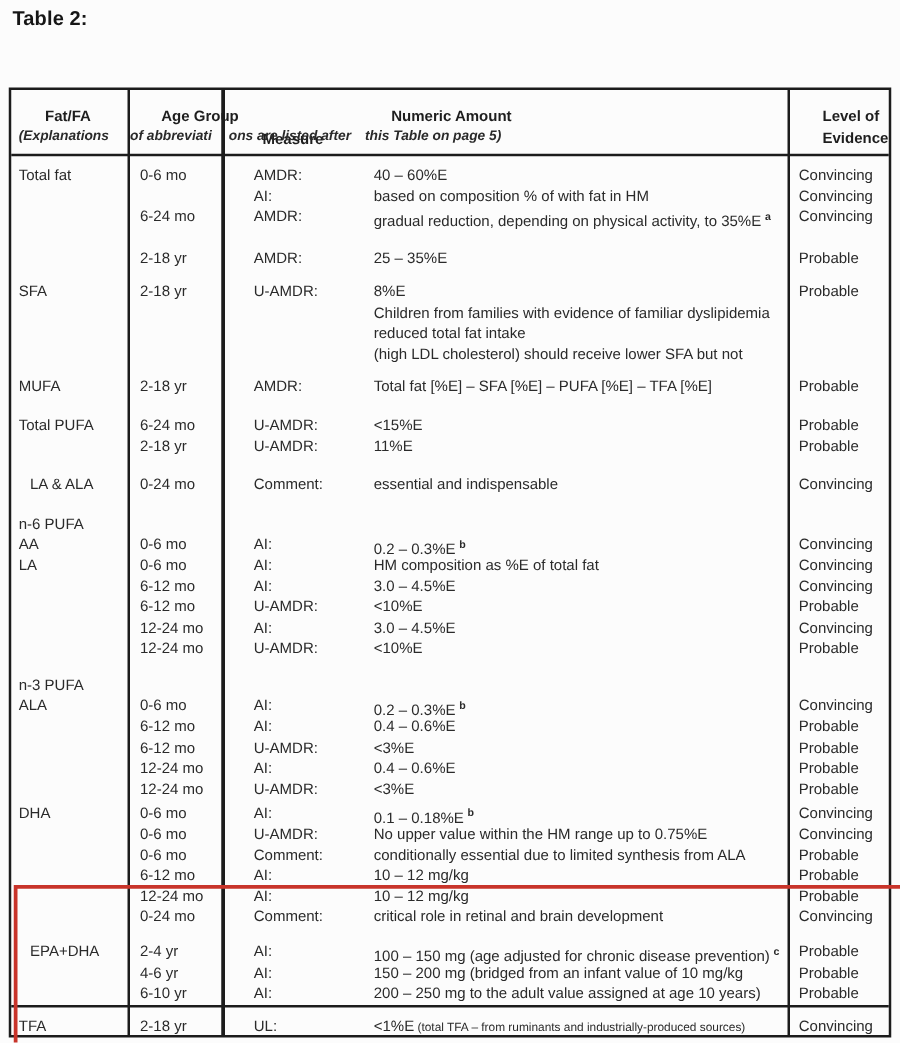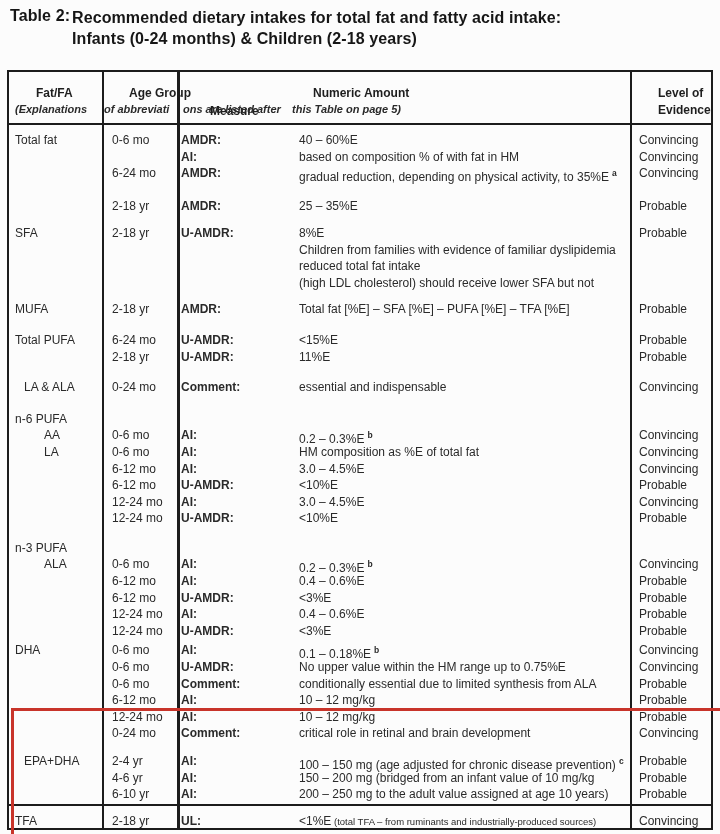--- a/index.html
+++ b/index.html
@@ -65,46 +65,42 @@
   .row{
     display:grid;
     grid-template-columns:93px 76px 114px 338px 85px;
     height:16.6px;
     font-size:12px;line-height:16.6px;
     white-space:nowrap;
   }
   .c{overflow:visible;}
   .fat{padding-left:6px;}
   .fat.ind1{padding-left:15px;}
-  .fat.ind2{padding-left:20px;margin-left:15px;}
+  .fat.ind2{padding-left:6px;}
   .age{padding-left:10px;}
-  .mea{padding-left:3px;font-weight:bold;}
+  .mea{padding-left:25px;}
   .amt{padding-left:7px;}
   .evi{padding-left:9px;}
   .amt sup{font-size:8.5px;font-weight:bold;margin-left:3px;}
   .amt .small{font-size:9.5px;}
 
   .highlight-box{
     position:absolute;left:2px;top:636px;
     width:712px;height:163px;
     border:3px solid #c8342a;
     box-sizing:border-box;
     pointer-events:none;
     z-index:5;
   }
 </style>
 </head>
 <body>
 
 <div class="title">
   <span class="tlabel">Table 2:</span>
-  <span class="ttext">
-    <span>Recommended dietary intakes for total fat and fatty acid intake:</span>
-    <span>Infants (0-24 months) &amp; Children (2-18 years)</span>
-  </span>
 </div>
 
 <div class="table">
   <div class="vline v1"></div>
   <div class="vline v2"></div>
   <div class="vline v3"></div>
   <div class="hline header-underline"></div>
   <div class="hline tfa-line"></div>
 
   <span class="hcell hb h-fat-b">Fat/FA</span>

